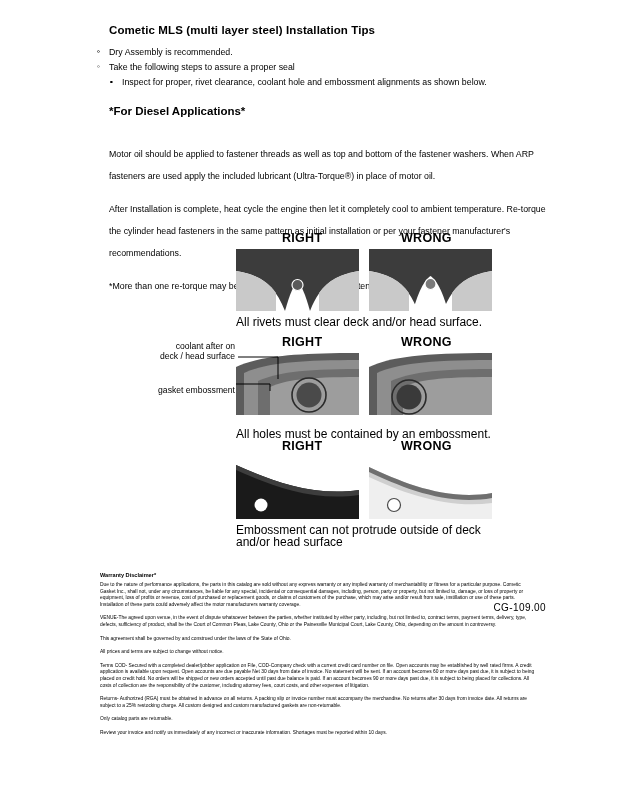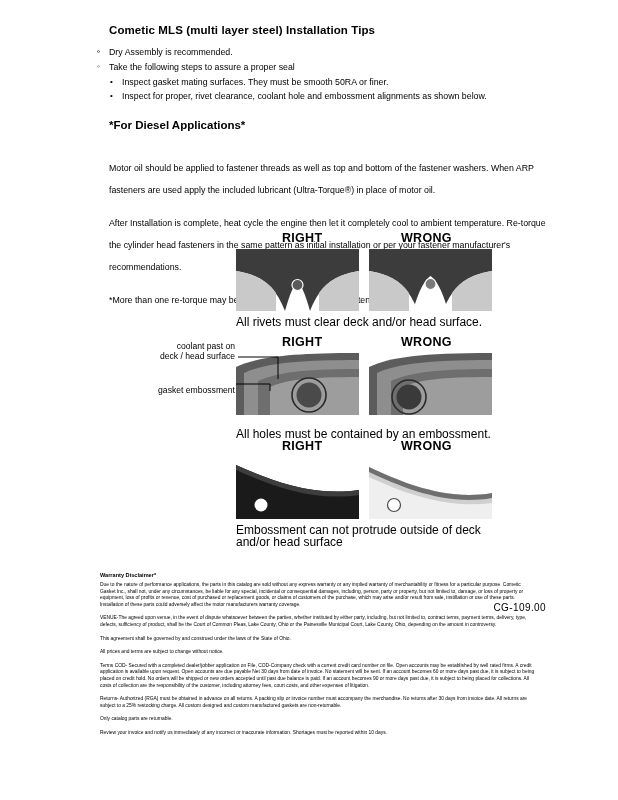--- a/index.html
+++ b/index.html
@@ -147,21 +147,21 @@
   <div class="content">
     <h1 class="title">Cometic MLS (multi layer steel) Installation Tips</h1>
 
     <ul class="bullet-list">
       <li><span class="marker">◦</span></li>
       <li><span class="marker">◦</span><span>Dry Assembly is recommended.</span></li>
       <li><span class="marker">◦</span><span>Take the following steps to assure a proper seal</span></li>
     </ul>
 
     <ul class="sub-list">
-      <li><span class="marker">•</span><span>Inspect gasket mating surfaces.  They must be smooth 50RA or finer.</span></li>
+      <li><span class="marker">•</span></li>
       <li><span class="marker">•</span><span>Inspect for proper, rivet clearance, coolant hole and embossment alignments as shown below.</span></li>
     </ul>
 
     <h2 class="section-title">*For Diesel Applications*</h2>
     <p class="para">Motor oil should be applied to fastener threads as well as top and bottom of the fastener washers. When ARP fasteners are used apply the included lubricant (Ultra-Torque®) in place of motor oil.</p>
     <p class="para">After Installation is complete, heat cycle the engine then let it completely cool to ambient temperature. Re-torque the cylinder head fasteners in the same pattern as initial installation or per your fastener manufacturer's recommendations.</p>
     <p class="para">*More than one re-torque may be required to achieve proper fastener stretch*</p>
   </div>
 
   <div class="figures">
@@ -214,21 +214,21 @@
         <path d="M0,62 L0,14 C22,4 52,0 123,0 L123,62 Z" fill="#5c5c5c"></path>
         <path d="M8,62 L8,20 C28,11 56,7 123,7 L123,62 Z" fill="#8e8e8e"></path>
         <path d="M22,62 L22,28 C40,20 64,16 123,16 L123,62 Z" fill="#6e6e6e"></path>
         <path d="M34,62 L34,34 C50,27 70,24 123,24 L123,62 Z" fill="#9d9d9d"></path>
         <circle cx="40" cy="44" r="12.5" fill="#3a3a3a"></circle>
         <circle cx="40" cy="44" r="17" fill="none" stroke="#2b2b2b" stroke-width="1.6"></circle>
       </svg>
     </div>
 
     <div class="callout" style="left:120px; top:341px; width:115px;">
-      <div>coolant past on</div>
+      <div>coolant after on</div>
       <div>deck / head surface</div>
     </div>
     <div class="callout" style="left:120px; top:385px; width:115px;">gasket embossment</div>
 
     <svg style="position:absolute; left:120px; top:335px; width:170px; height:80px;" viewBox="0 0 170 80">
       <line x1="118" y1="22" x2="158" y2="22" stroke="#000" stroke-width="1"></line>
       <line x1="158" y1="22" x2="158" y2="44" stroke="#000" stroke-width="1"></line>
       <line x1="116" y1="49" x2="150" y2="49" stroke="#000" stroke-width="1"></line>
       <line x1="150" y1="49" x2="150" y2="56" stroke="#000" stroke-width="1"></line>
     </svg>

